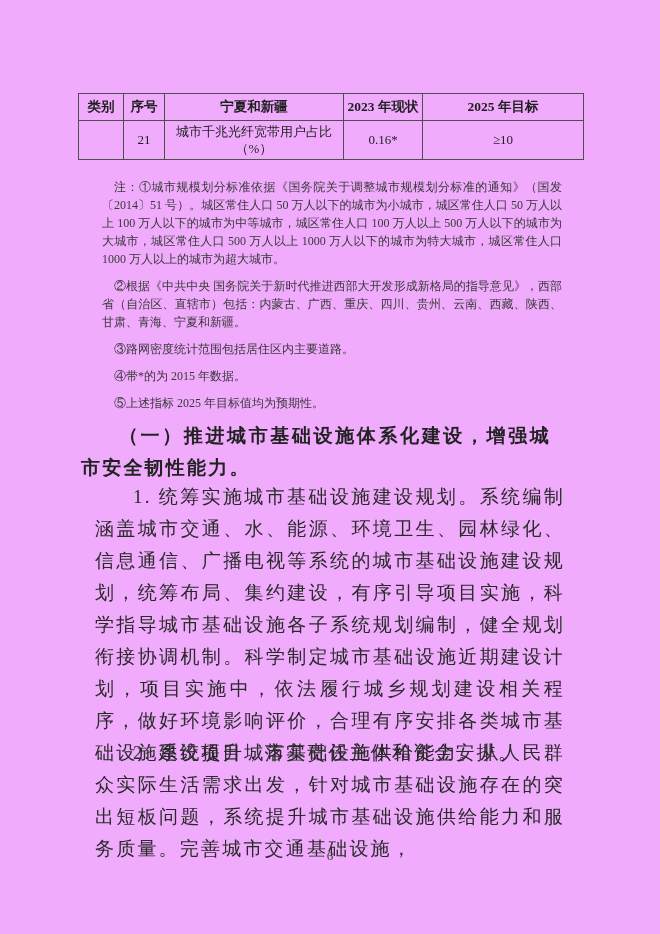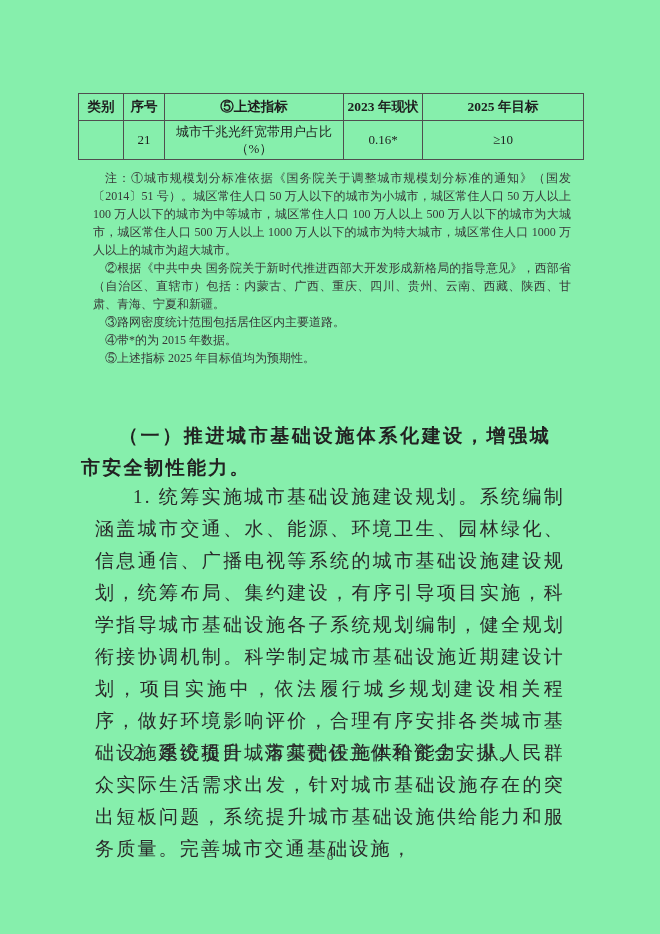--- a/index.html
+++ b/index.html
@@ -1,21 +1,21 @@
 <!DOCTYPE html>
 <html><head>
 <meta charset="utf-8">
 <style>
   html, body { margin: 0; padding: 0; background: #ffffff; }
   .page {
     position: relative;
     width: 660px;
     height: 934px;
     margin: 0 auto;
-    background: #86efac;
+    background: #f0abfc;
     font-family: "Liberation Serif", serif;
     color: #262626;
     overflow: hidden;
   }
 
   
   table.indicator-table {
     position: absolute;
     left: 78px;
     top: 93px;
@@ -49,21 +49,21 @@
   .notes {
     position: absolute;
     left: 93px;
     top: 169px;
     width: 478px;
     font-size: 12px;
     line-height: 18px;
     text-align: justify;
     color: #383838;
   }
-  .notes p { margin: 0; text-indent: 1em; }
+  .notes p { margin: 9px; text-indent: 1em; }
 
   
   .section-heading {
     position: absolute;
     left: 95px;
     top: 384px;
     width: 470px;
     font-family: "Liberation Sans", sans-serif;
     font-weight: bold;
     font-size: 19px;
@@ -118,21 +118,21 @@
       <col style="width:45px">
         <col style="width:41px">
         <col style="width:179px">
         <col style="width:79px">
         <col style="width:161px">
     </colgroup>
     <thead>
       <tr>
         <th>类别</th>
         <th>序号</th>
-        <th>⑤上述指标</th>
+        <th>宁夏和新疆</th>
         <th>2023 年现状</th>
         <th>2025 年目标</th>
       </tr>
     </thead>
     <tbody>
       <tr>
         <td class="cell-category"></td>
         <td class="cell-index">21</td>
         <td class="cell-indicator">城市千兆光纤宽带用户占比（%）</td>
         <td class="cell-2020">0.16*</td>

